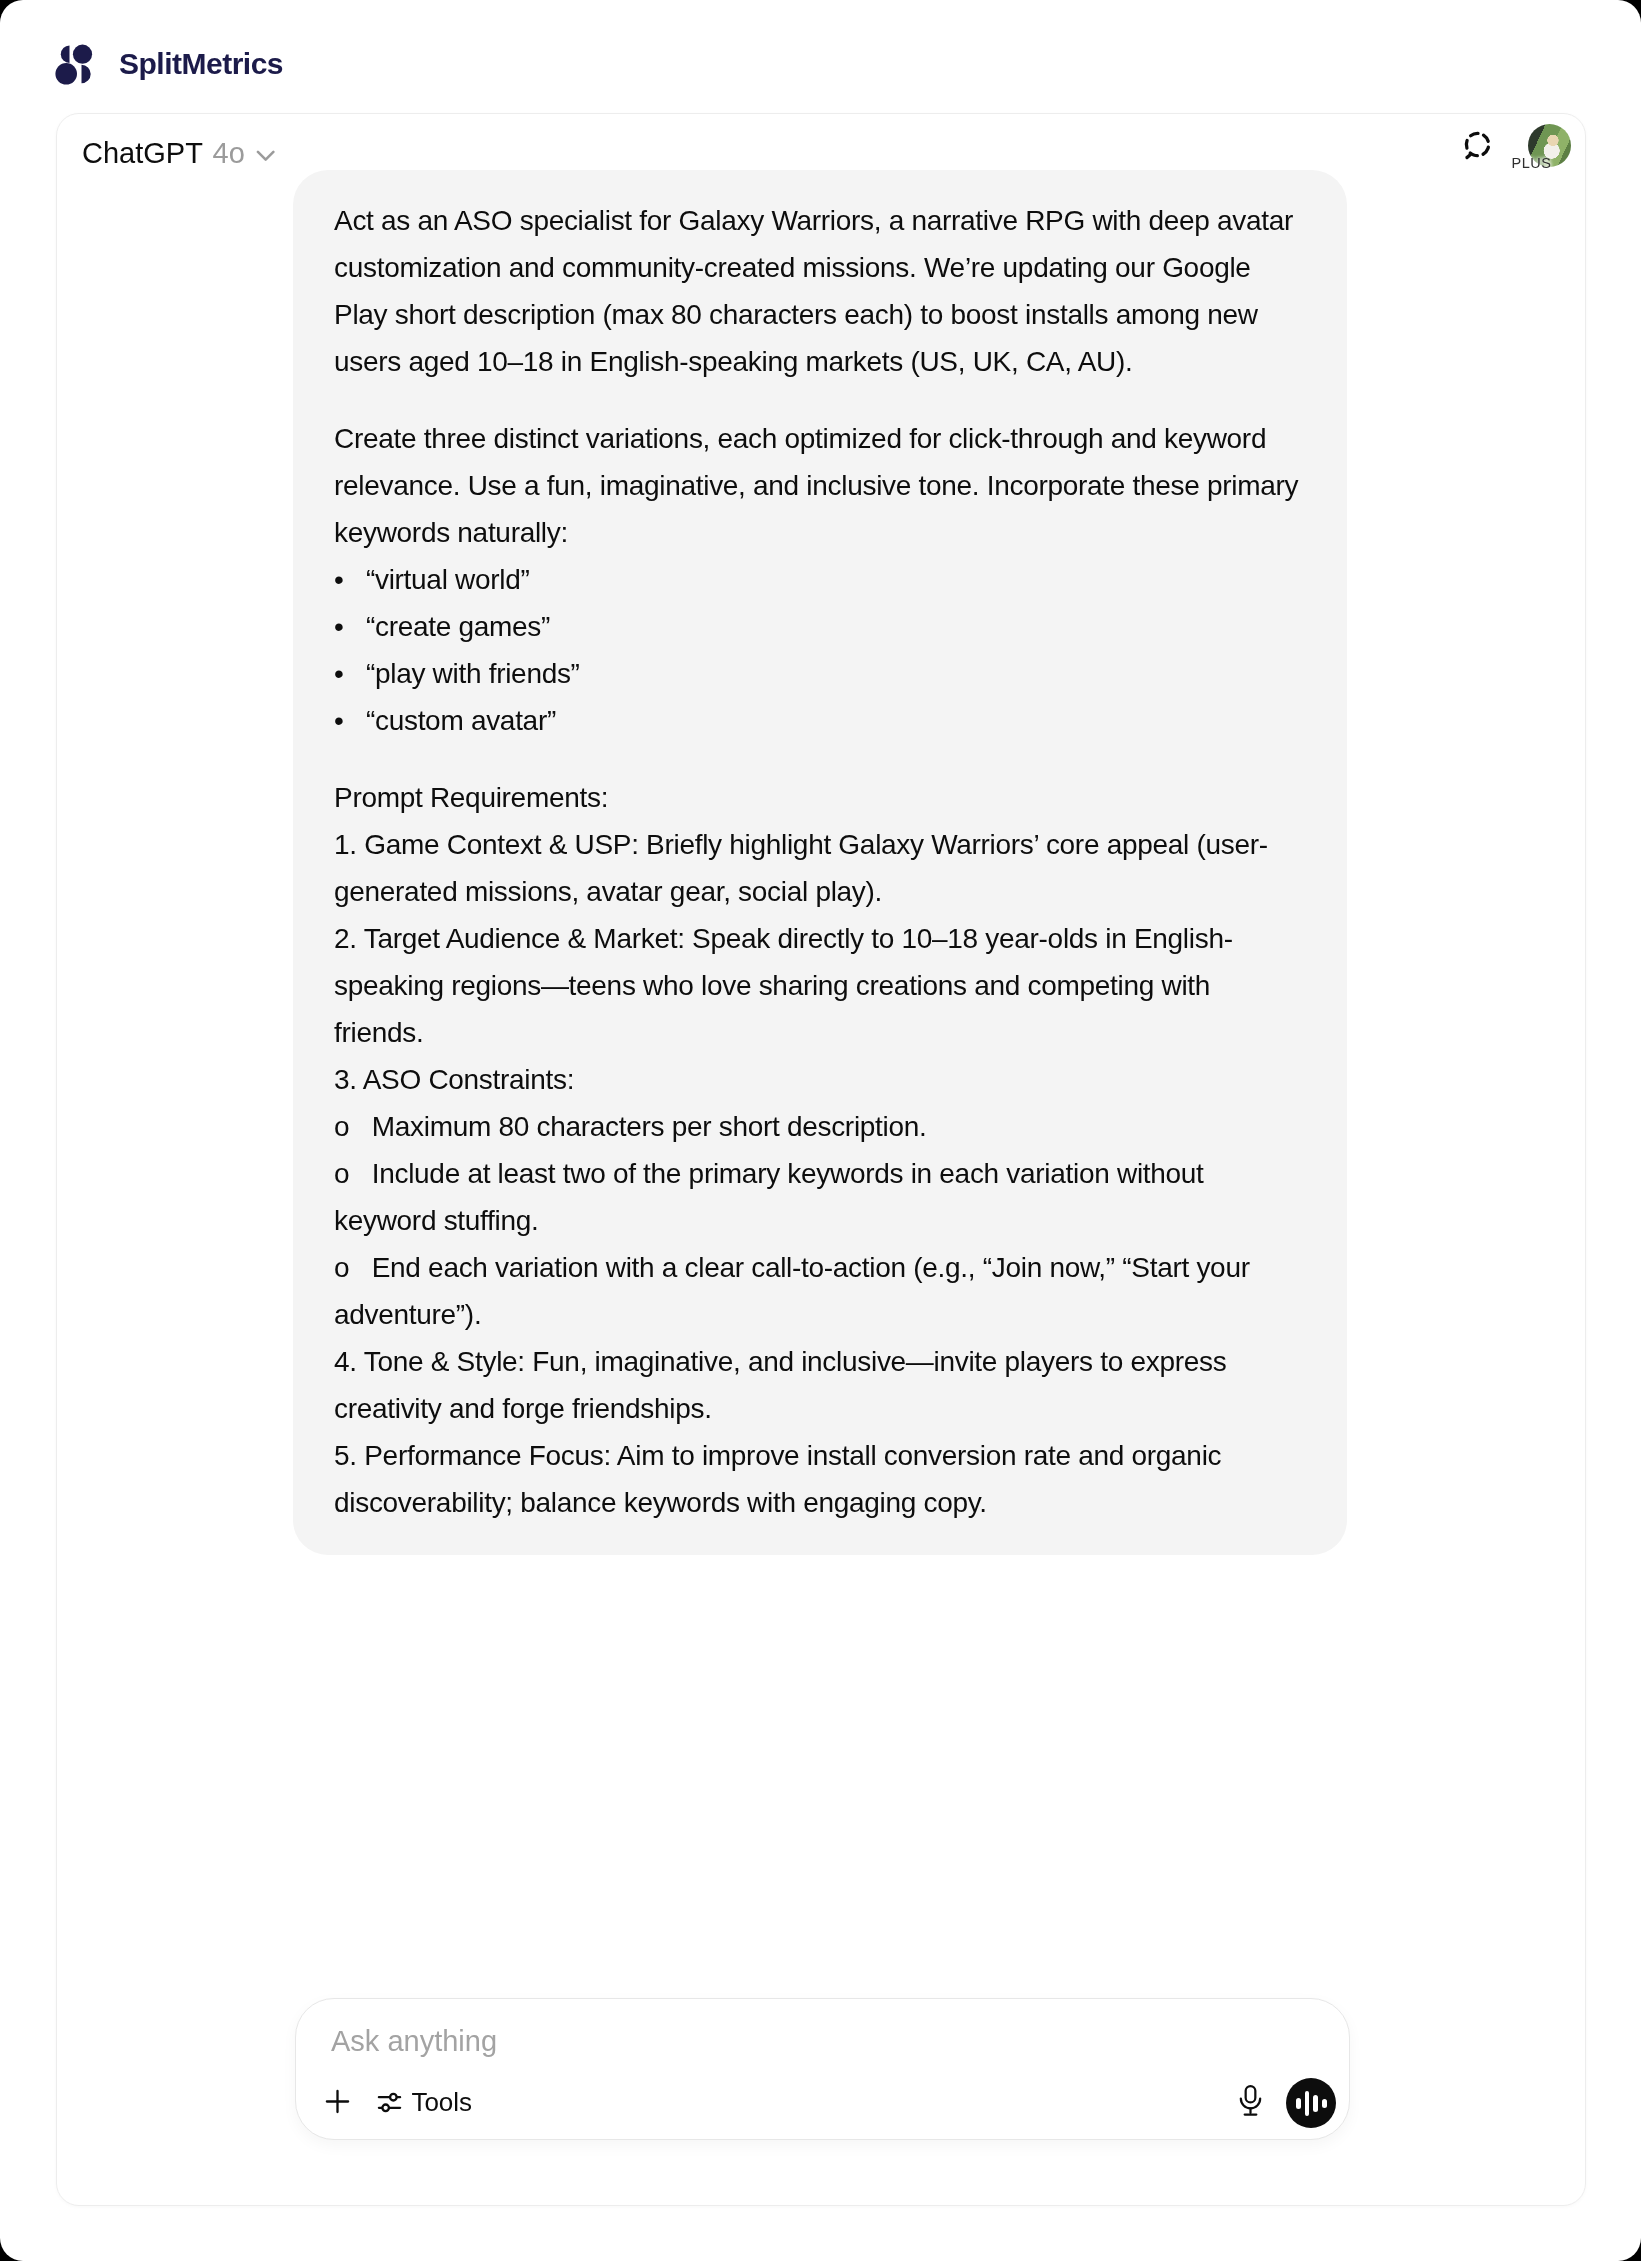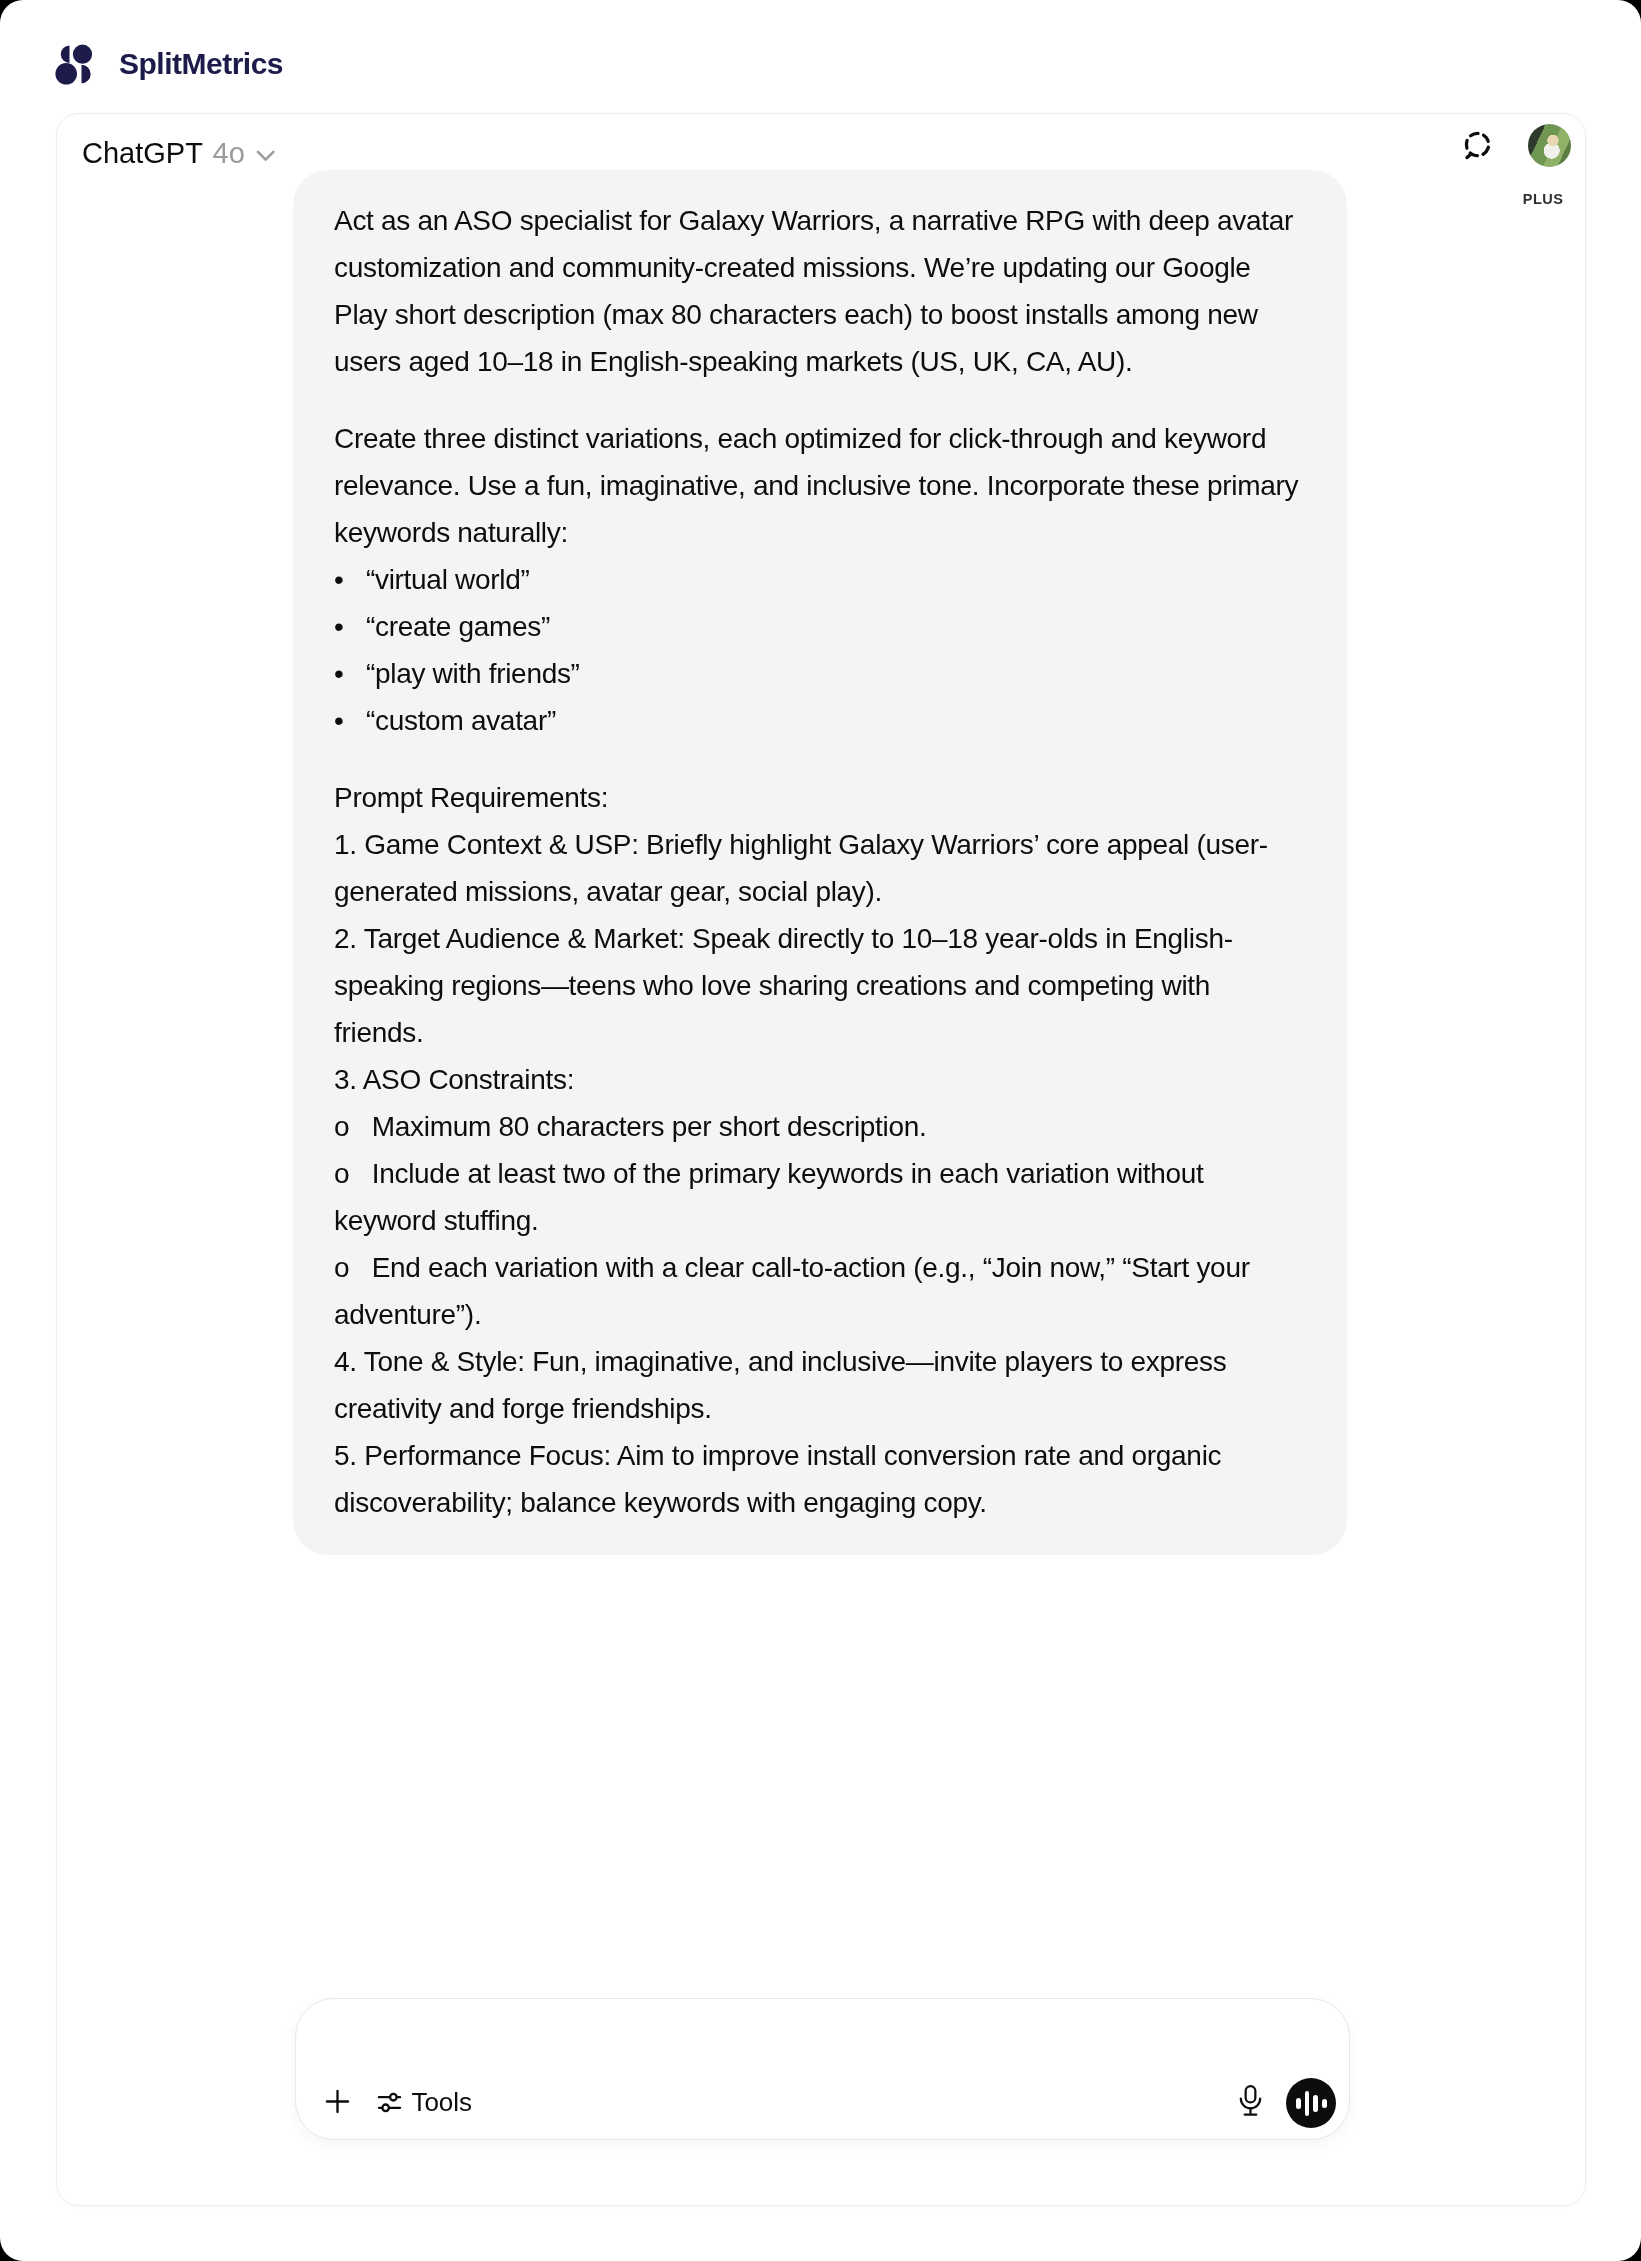--- a/index.html
+++ b/index.html
@@ -26,22 +26,22 @@
 
   .temp-chat{position:absolute;right:90px;top:15.4px;width:35px;height:35px;
              display:flex;align-items:center;justify-content:center;cursor:pointer;}
 
   .avatar-wrap{position:absolute;right:13.5px;top:9.7px;width:44px;height:58px;cursor:pointer;}
   .avatar{width:43px;height:43px;border-radius:50%;
           background:
             radial-gradient(circle at 58% 38%, #e9d6b2 0 15%, rgba(0,0,0,0) 16%),
             radial-gradient(circle at 55% 62%, #f2f0ea 0 22%, rgba(0,0,0,0) 23%),
             linear-gradient(115deg, #2e3a2c 0 28%, #6f9653 28% 55%, #8fb268 55% 78%, #5d7f44 78%);}
-  .plus-badge{position:absolute;right:8px;top:31px;font-size:14.5px;font-weight:700;color:#2f2f2f;
-              letter-spacing:0.5px;text-shadow:0 0 3.9px #fff,0 0 3.9px #fff,0 0 5.8px #fff;margin-top:36px;}
+  .plus-badge{position:absolute;right:20px;top:31px;font-size:14.5px;font-weight:400;color:#2f2f2f;
+              letter-spacing:0.5px;text-shadow:0 0 3.9px #fff,0 0 3.9px #fff,0 0 5.8px #fff;}
 
   
   .bubble{position:absolute;left:236px;top:56px;width:1054px;background:#f4f4f4;
           border-radius:35px;padding:27px 41px 29px 41px;}
   .para{font-size:28px;line-height:47px;letter-spacing:-0.3px;color:#0d0d0d;
         white-space:pre-wrap;}
   .para + .para{margin-top:30px;}
 
   
   .composer{position:absolute;left:238px;top:1884px;width:1055px;height:142px;
@@ -114,20 +114,21 @@
 2. Target Audience &amp; Market: Speak directly to 10–18 year-olds in English-speaking regions—teens who love sharing creations and competing with friends.
 3. ASO Constraints:
 o   Maximum 80 characters per short description.
 o   Include at least two of the primary keywords in each variation without keyword stuffing.
 o   End each variation with a clear call-to-action (e.g., “Join now,” “Start your adventure”).
 4. Tone &amp; Style: Fun, imaginative, and inclusive—invite players to express creativity and forge friendships.
 5. Performance Focus: Aim to improve install conversion rate and organic discoverability; balance keywords with engaging copy.</div>
     </div>
 
     <div class="composer">
+      <input class="composer-input" type="text" placeholder="Ask anything" style="">
 
       <div class="add-btn">
         <svg width="27" height="27" viewBox="0 0 28 28" fill="none">
           <path d="M14 3 V25 M3 14 H25" stroke="#0d0d0d" stroke-width="2.4" stroke-linecap="round"></path>
         </svg>
       </div>
 
       <div class="tools-btn">
         <svg width="25" height="25" viewBox="0 0 26 26" fill="none">
           <path d="M2 7.5 H24" stroke="#0d0d0d" stroke-width="2.4" stroke-linecap="round"></path>

